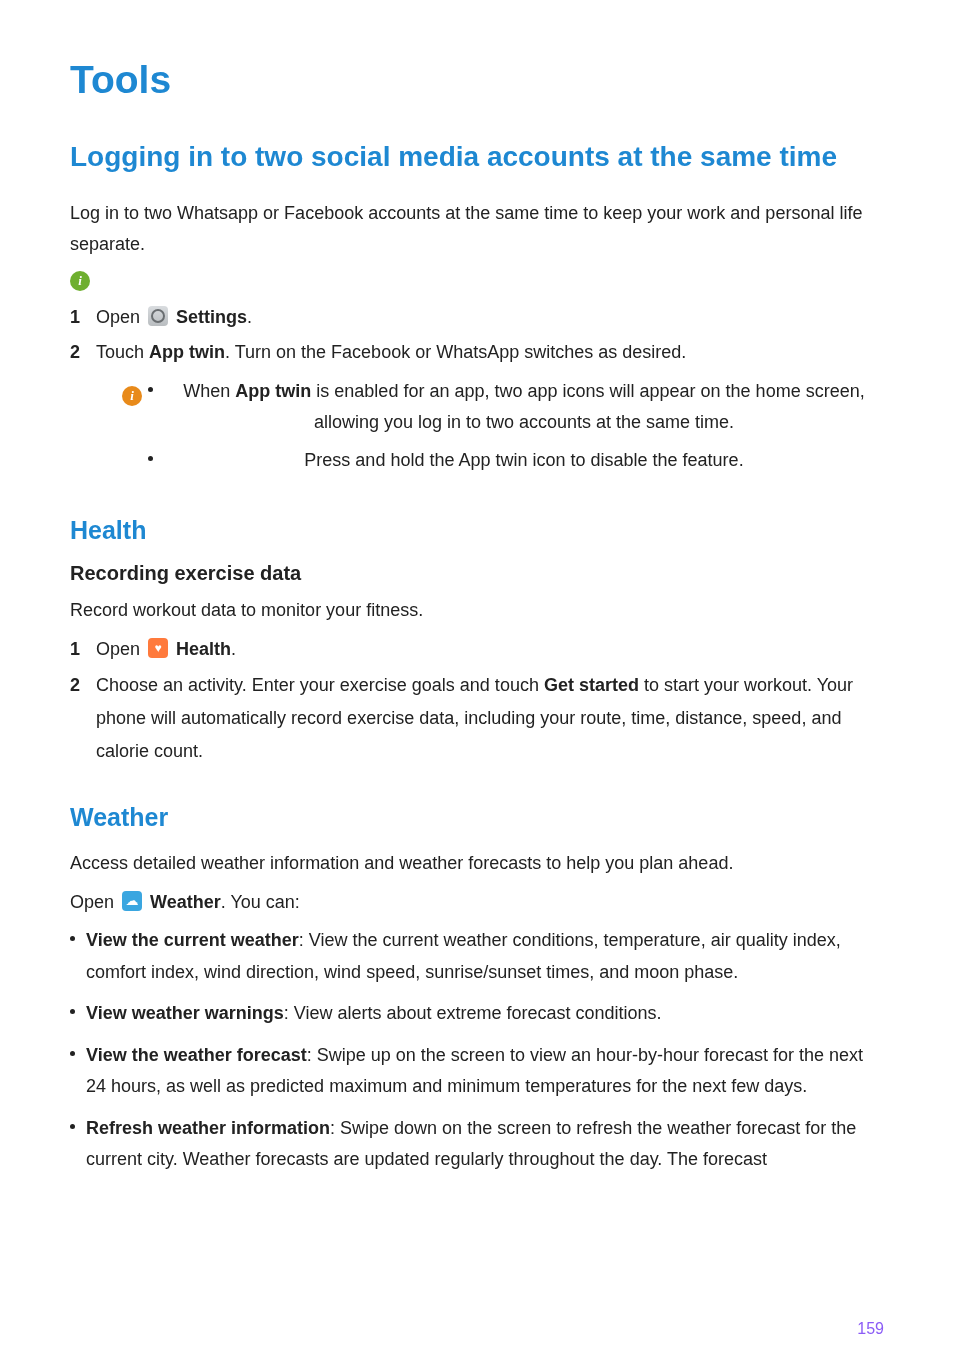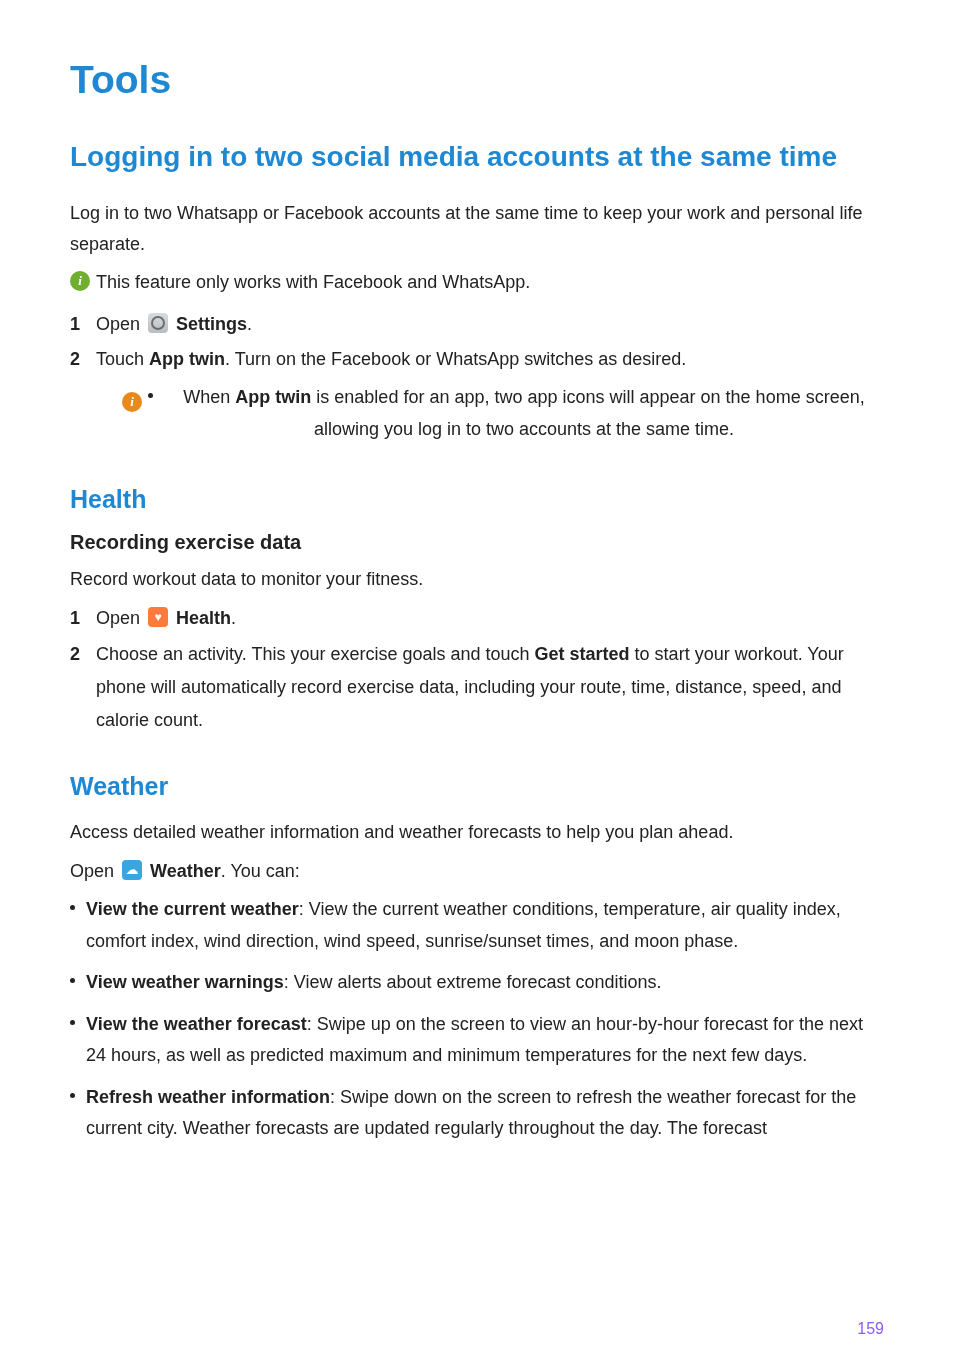--- a/index.html
+++ b/index.html
@@ -44,55 +44,57 @@
 
   <h1 class="page-title">Tools</h1>
 
   <h2 class="section-title">Logging in to two social media accounts at the same time</h2>
   <p class="body-text">Log in to two Whatsapp or Facebook accounts at the same time to keep your work and personal life separate.</p>
 
   <div class="note-row">
     <span class="icon-wrap">
       <span class="info-badge badge-green">i</span>
     </span>
-    <span class="txt">This feature only works with Facebook and WhatsApp.</span>
   </div>
 
   <ol class="ol">
     <li class="ol-item">
       <span>Open </span><span class="app-icon icon-settings"></span>
       <span class="bold">Settings</span><span>.</span>
     </li>
     <li class="ol-item">
       <span>Touch </span><span class="bold">App twin</span><span>. Turn on the Facebook or WhatsApp switches as desired.</span>
 
       <div class="info-box">
         <span class="icon-wrap">
           <span class="info-badge badge-orange">i</span>
         </span>
         <ul class="sub-bullets">
           <li>
             <span>When </span><span class="bold">App twin</span><span> is enabled for an app, two app icons will appear on the home screen, allowing you log in to two accounts at the same time.</span>
           </li>
+          <li>
+            <span>Press and hold the App twin icon to disable the feature.</span>
+          </li>
         </ul>
       </div>
     </li>
   </ol>
 
   <h2 class="section-title-sm">Health</h2>
   <h3 class="sub-title">Recording exercise data</h3>
   <p class="body-text">Record workout data to monitor your fitness.</p>
 
   <ol class="ol">
     <li class="ol-item">
       <span>Open </span><span class="app-icon icon-health"></span>
       <span class="bold">Health</span><span>.</span>
     </li>
     <li class="ol-item">
-      <span>Choose an activity. This your exercise goals and touch </span><span class="bold">Get started</span><span> to start your workout. Your phone will automatically record exercise data, including your route, time, distance, speed, and calorie count.</span>
+      <span>Choose an activity. Enter your exercise goals and touch </span><span class="bold">Get started</span><span> to start your workout. Your phone will automatically record exercise data, including your route, time, distance, speed, and calorie count.</span>
     </li>
   </ol>
 
   <h2 class="section-title-sm">Weather</h2>
   <p class="body-text">Access detailed weather information and weather forecasts to help you plan ahead.</p>
 
   <p class="body-text">
     <span>Open </span><span class="app-icon icon-weather"></span>
     <span class="bold">Weather</span><span>. You can:</span>
   </p>

